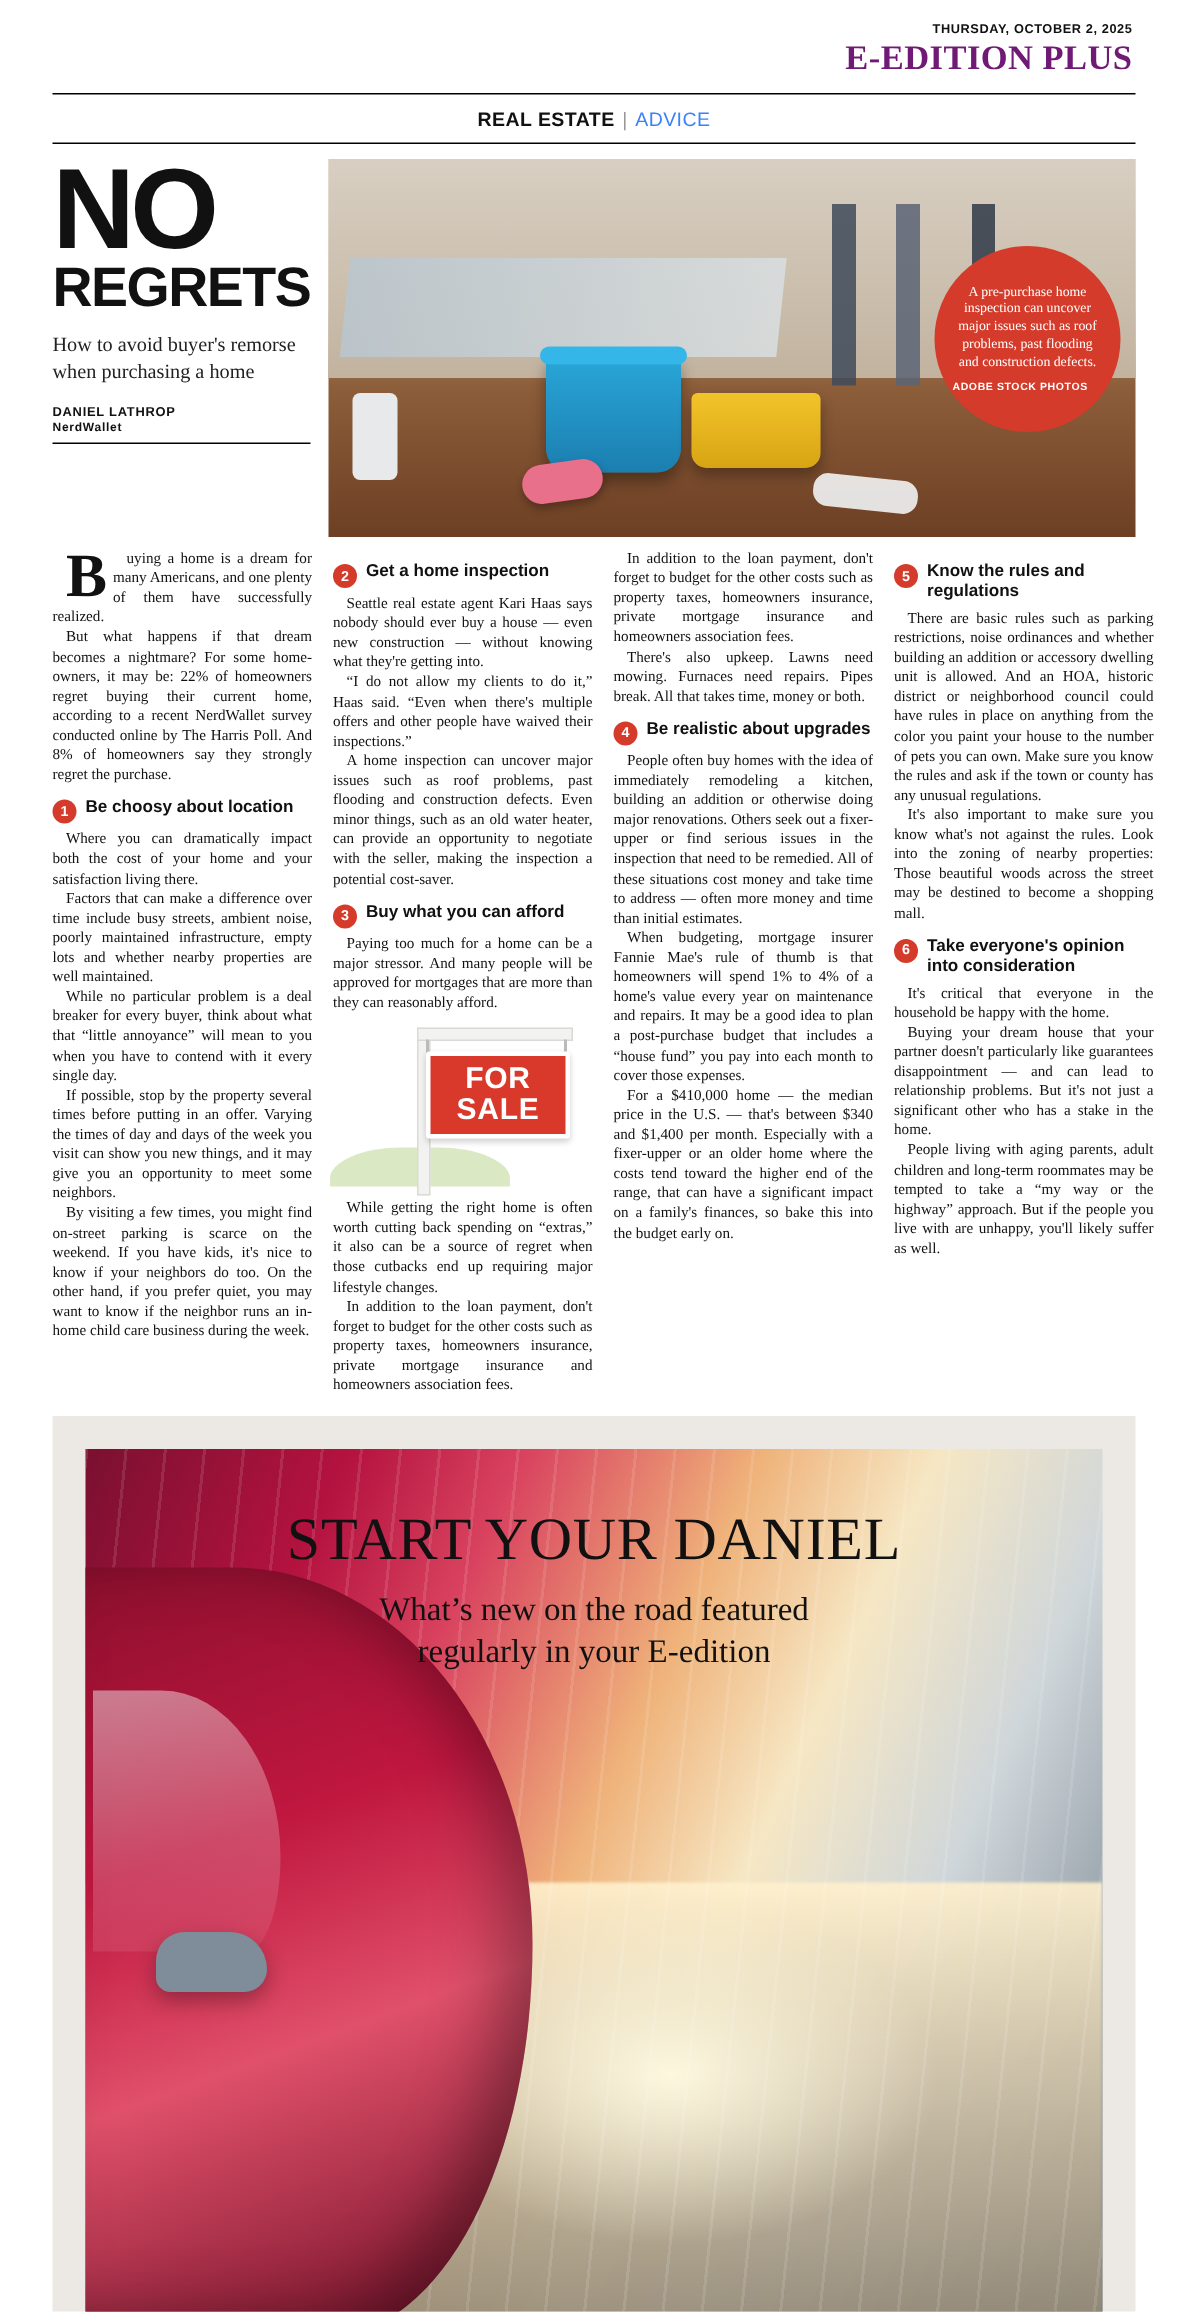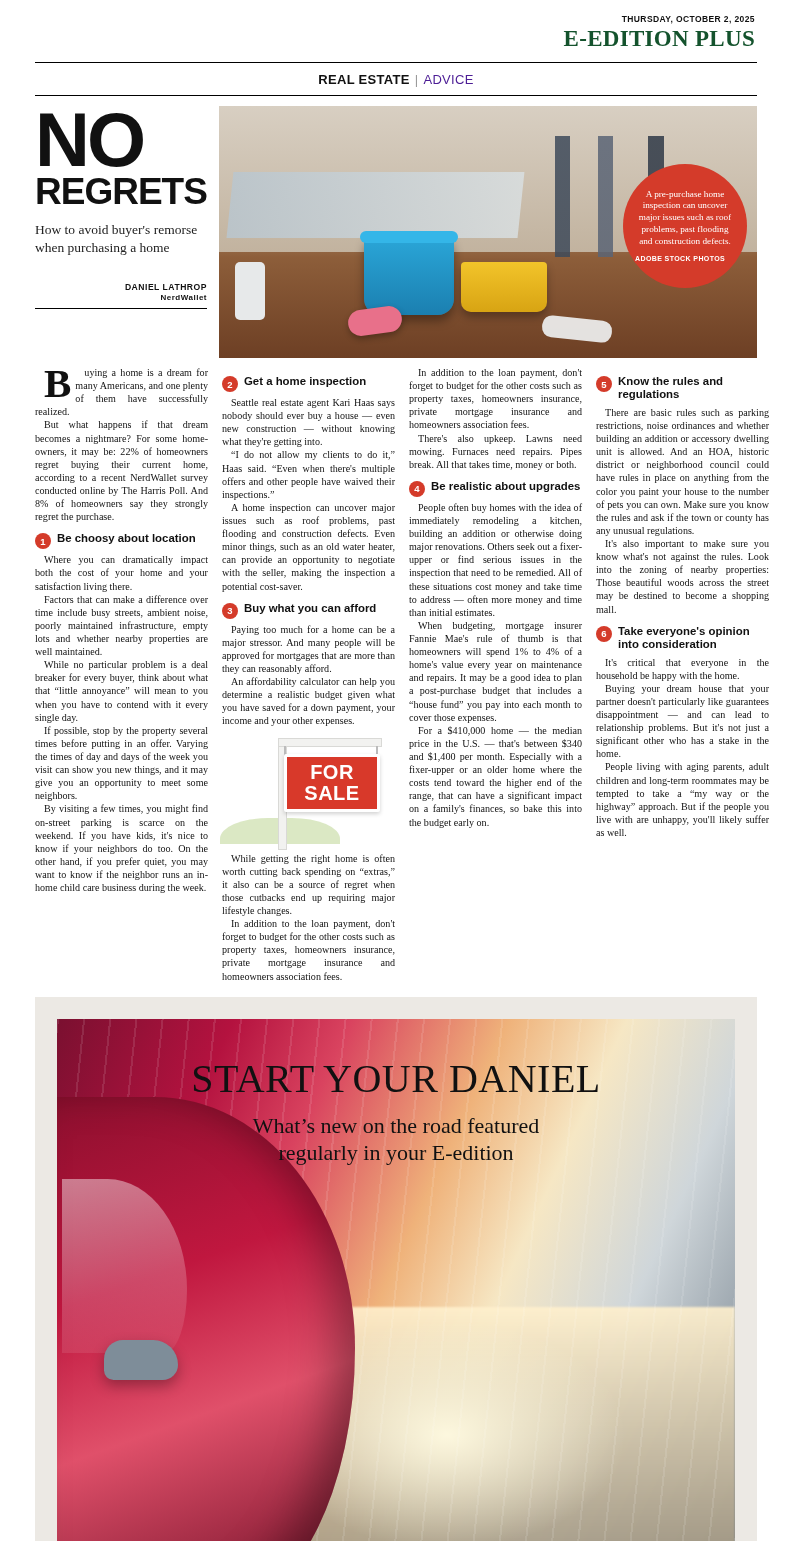--- a/index.html
+++ b/index.html
@@ -20,33 +20,33 @@
     display: flex; align-items: flex-end; justify-content: flex-end;
     flex-direction: column; padding-top: 14px; padding-right: 2px;
   }
   .masthead-date {
     font-family: "Liberation Sans", sans-serif;
     font-size: 8.5px; font-weight: bold; letter-spacing: .4px; color: #111;
     margin-bottom: 2px;
   }
   .masthead-title {
     font-family: "Liberation Serif", serif;
-    font-size: 23px; font-weight: bold; letter-spacing: .3px; color:#14532d;
+    font-size: 23px; font-weight: bold; letter-spacing: .3px; color:#701a75;
   }
   .rule-top { border-top: 1px solid #000; margin: 10px 0 0 0; }
 
   
   .section-head {
     text-align:center; padding: 9px 0 8px 0;
     font-family: "Liberation Sans", sans-serif;
     font-size: 13px; letter-spacing: .3px;
   }
   .section-head .sec { font-weight: bold; color:#111; }
   .section-head .bar { color:#999; margin: 0 5px; font-weight: 400;}
-  .section-head .adv { font-weight: 400; color:#4c1d95; }
+  .section-head .adv { font-weight: 400; color:#3b82f6; }
   .rule-under-section { border-top: 1px solid #000; }
 
   
   .top-grid { display:flex; gap: 12px; padding-top: 10px; }
   .head-col { width: 172px; flex: 0 0 172px; }
   .photo-col { flex: 1 1 auto; position: relative; }
 
   .kicker-no {
     font-family: "Liberation Sans", sans-serif;
     font-weight: bold; font-size: 76px; line-height: .84; letter-spacing: -3px;
@@ -56,21 +56,21 @@
     font-family: "Liberation Sans", sans-serif;
     font-weight: bold; font-size: 37px; line-height: .95; letter-spacing: -1px;
     color:#111; margin-top: 2px;
   }
   .deck {
     font-family: "Liberation Serif", serif;
     font-size: 13.5px; line-height: 1.32; color:#222; margin-top: 12px;
   }
   .byline {
     font-family: "Liberation Sans", sans-serif;
-    text-align:right; margin-top: 25px; font-size: 8.6px; font-weight:bold; letter-spacing:.5px;
+    text-align:left; margin-top: 12px; font-size: 8.6px; font-weight:bold; letter-spacing:.5px;
   }
   .byline .org { font-weight: bold; font-size: 8px; display:block; margin-top:1px;}
   .byline-rule { border-top:1px solid #000; margin: 6px 0 8px 0; }
 
   
   .photo {
     position: relative; width: 100%; height: 252px; overflow:hidden;
     background: linear-gradient(180deg,#cfc3b4 0%, #b9a287 38%, #8d5e3a 60%, #6d3f24 100%);
   }
   .photo .floor {
@@ -324,21 +324,20 @@
         </div>
         <p>Seattle real estate agent Kari Haas says nobody should ever buy a house — even new construction — without knowing what they're getting into.</p>
         <p>“I do not allow my clients to do it,” Haas said. “Even when there's multiple offers and other people have waived their inspections.”</p>
         <p>A home inspection can uncover major issues such as roof problems, past flooding and construction defects. Even minor things, such as an old water heater, can provide an opportunity to negotiate with the seller, making the inspection a potential cost-saver.</p>
 
         <div class="subhead-row">
           <div class="num-badge">3</div>
           <div class="subhead-text">Buy what you can afford</div>
         </div>
         <p>Paying too much for a home can be a major stressor. And many people will be approved for mortgages that are more than they can reasonably afford.</p>
-        <p>An affordability calculator can help you determine a realistic budget given what you have saved for a down payment, your income and your other expenses.</p>
         <div class="sign-wrap">
           <div class="sign-grass"></div>
           <div class="sign-post"></div>
           <div class="sign-arm"></div>
           <div class="sign-wire"></div>
           <div class="sign-wire2"></div>
           <div class="sign-board">
             <span>FOR</span>
             <span>SALE</span>
           </div>

